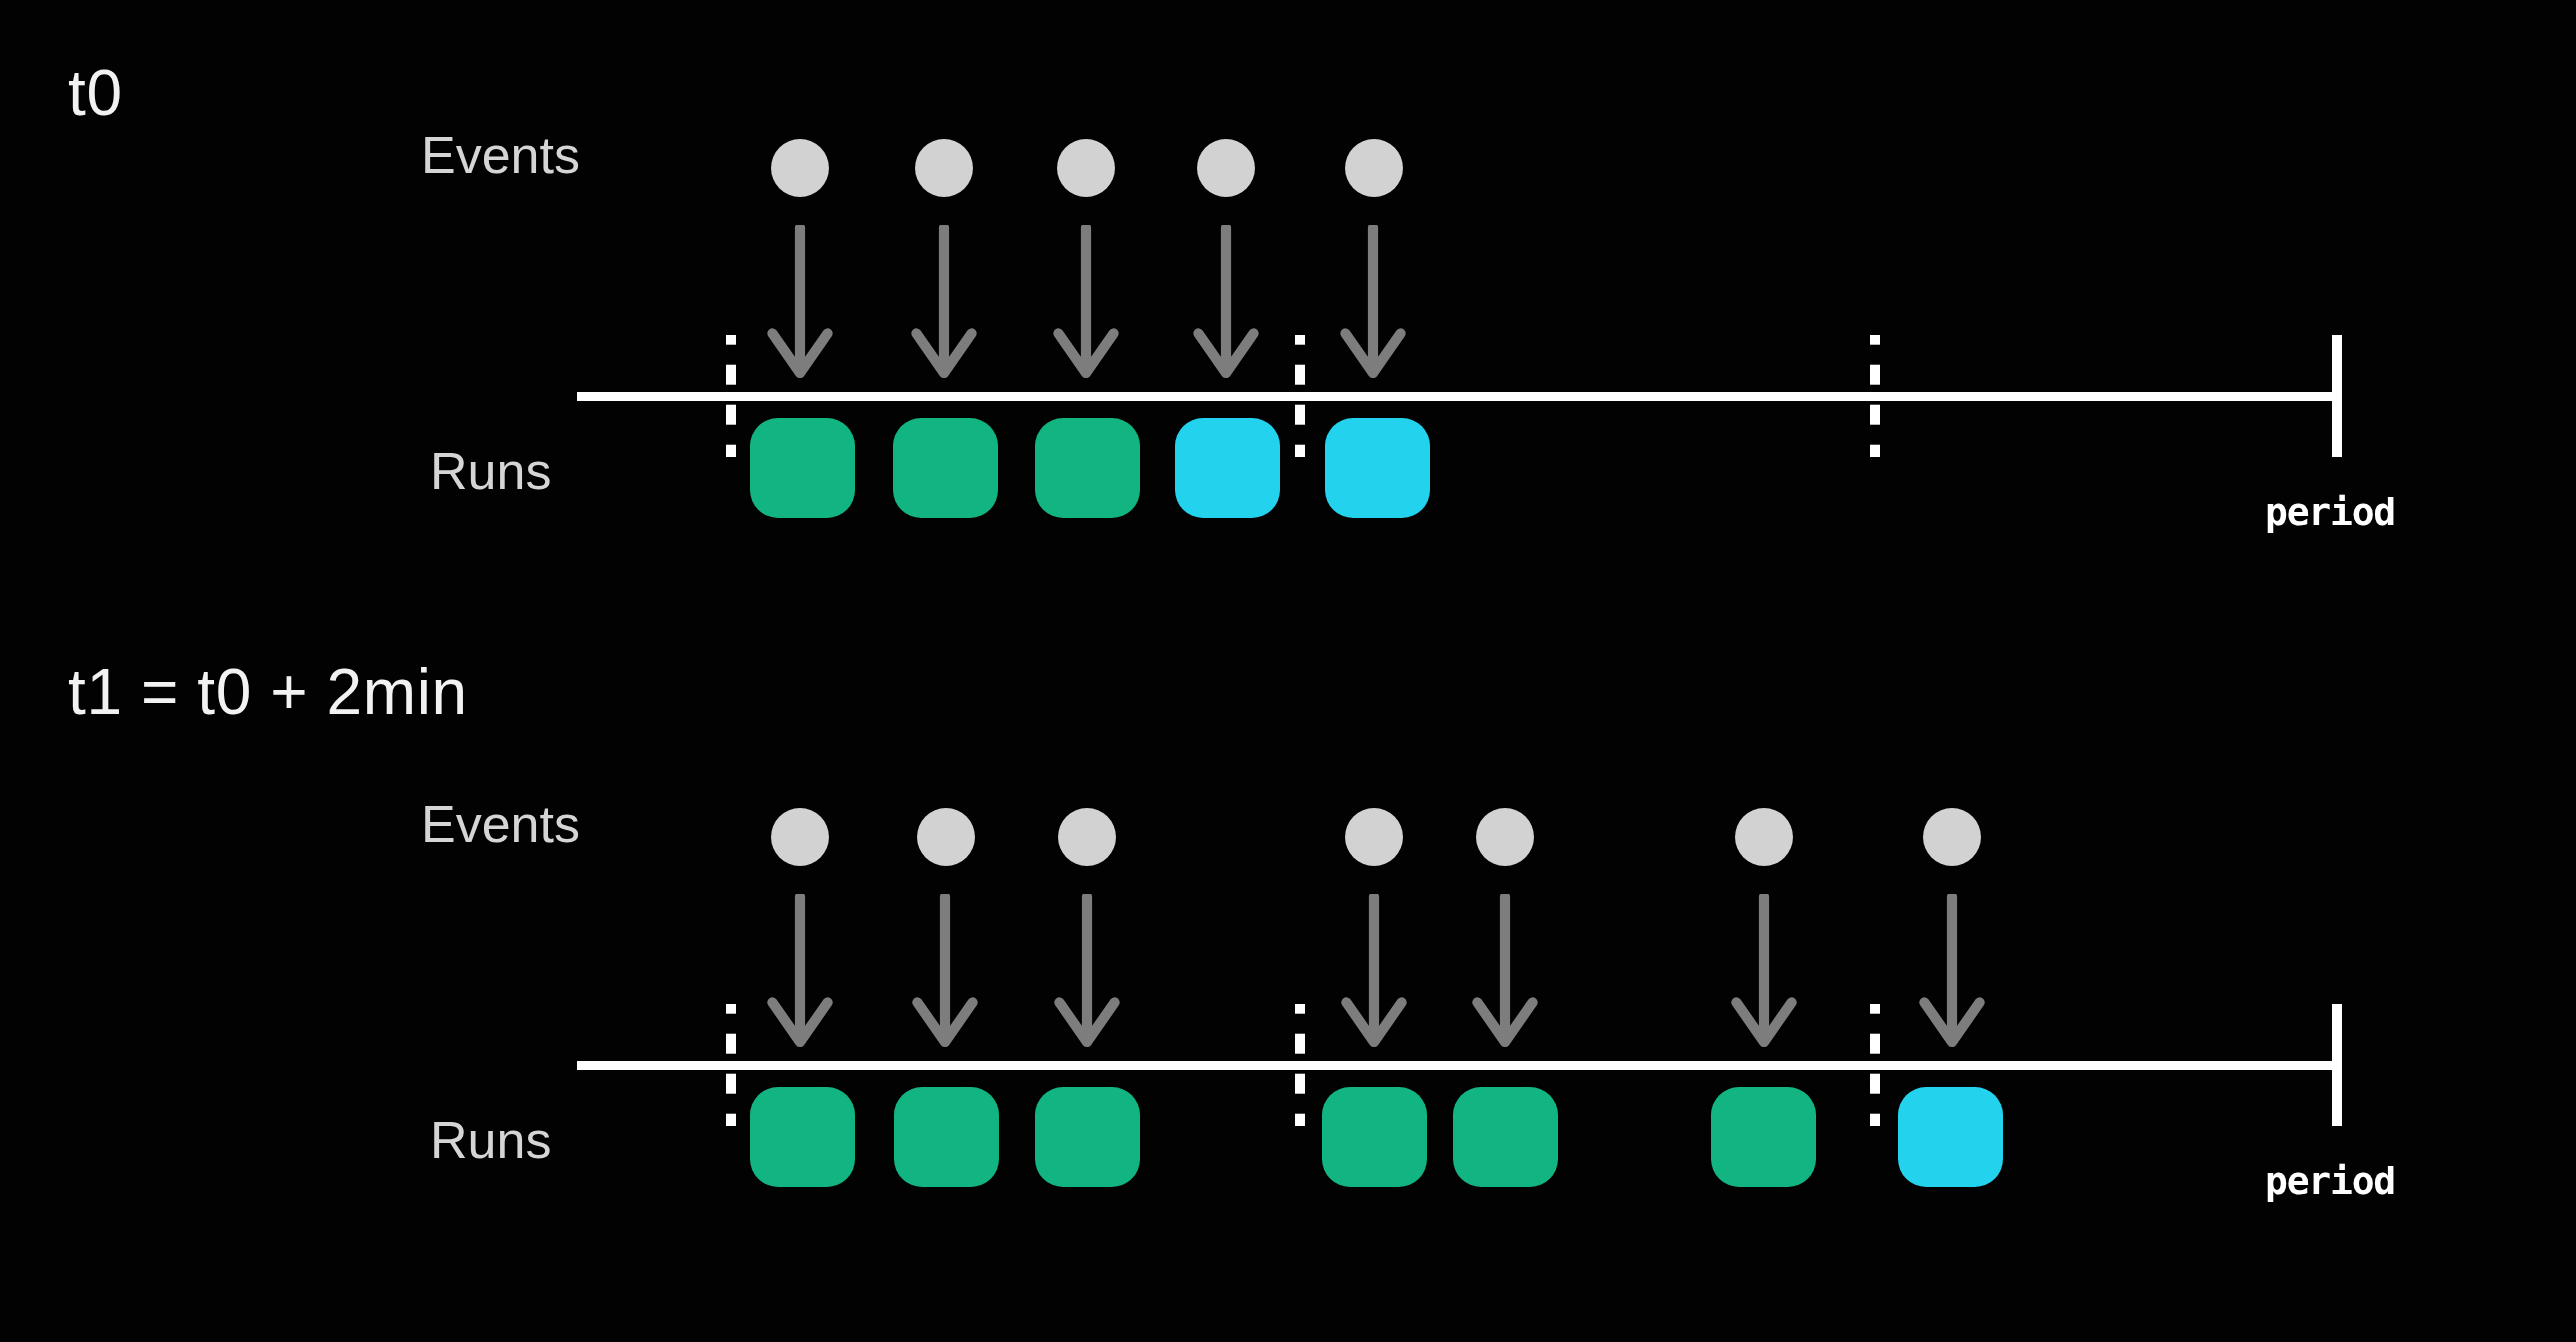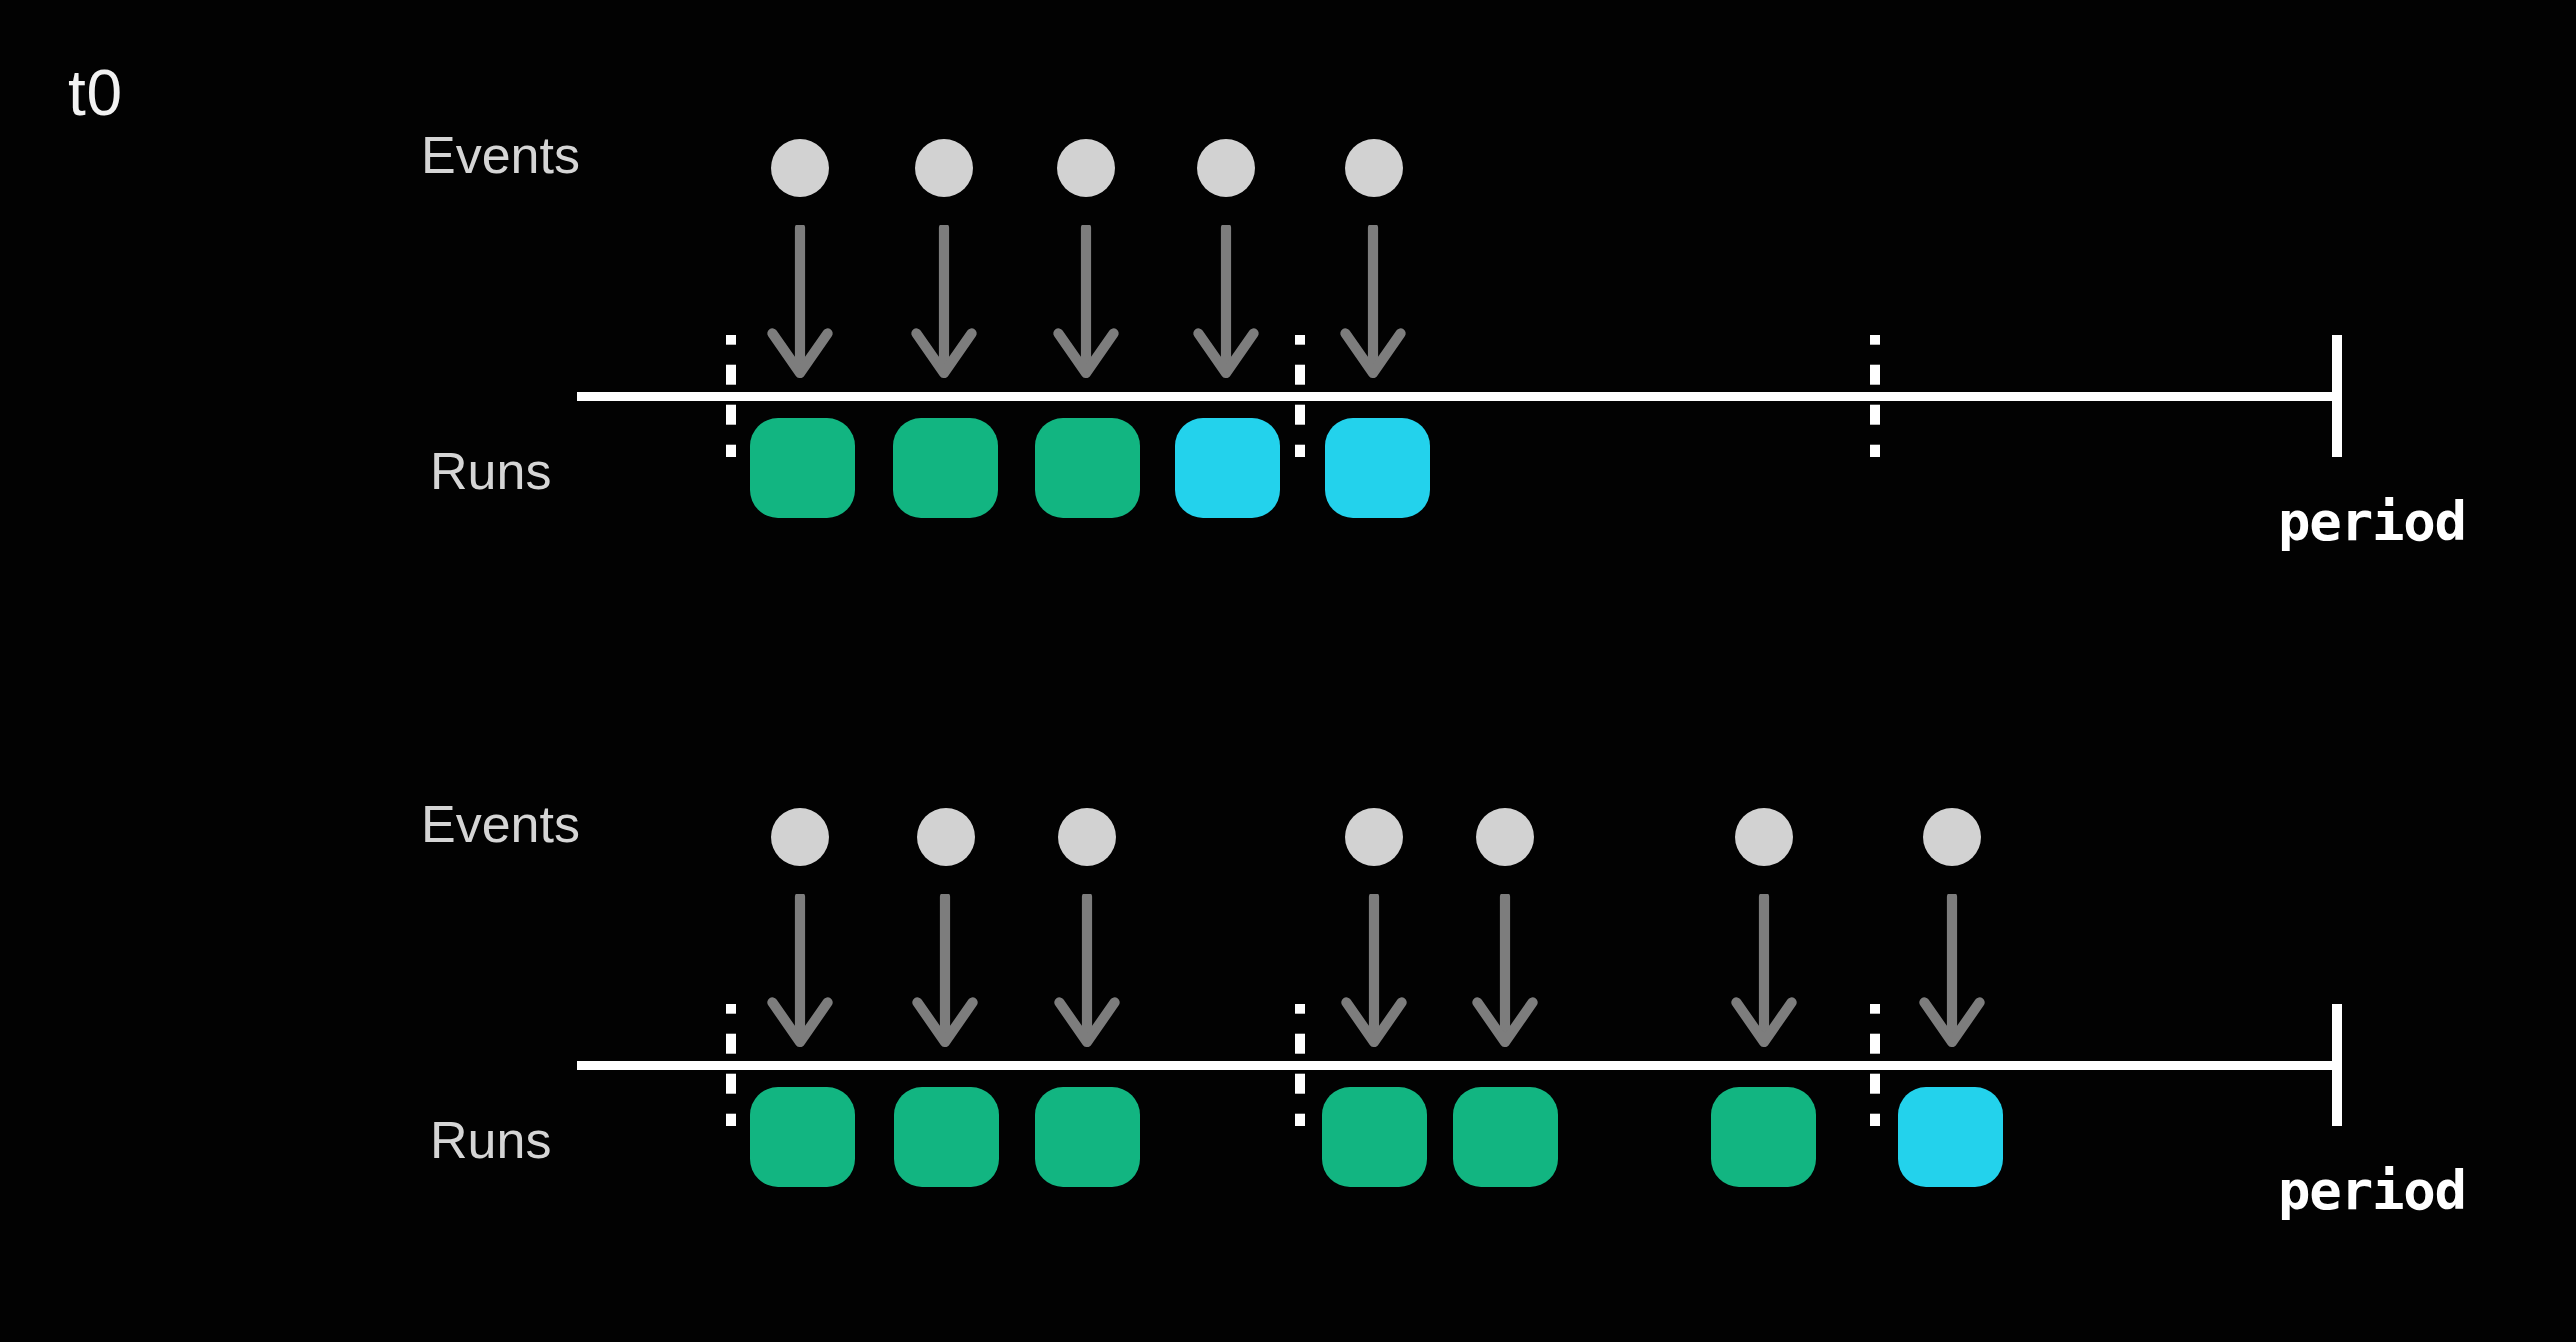--- a/index.html
+++ b/index.html
@@ -91,25 +91,24 @@
     height: 100px;
     border-radius: 28px;
   }
   .period-label {
     position: absolute;
     left: 2330px;
     top: 490px;
     transform: translateX(-50%);
     font-family: "DejaVu Sans Mono", monospace;
     font-weight: 700;
-    font-size: 54px;
+    font-size: 38px;
     letter-spacing: -1.2px;
     color: var(--period-text, #ffffff);
     white-space: nowrap;
-    margin-left: 42px;
   }
 </style>
 </head>
 <body>
 
 <div class="stage" style="--background: #020202; --axis: #ffffff; --title-text: #f2f2f2; --label-text: #d5d5d5; --period-text: #ffffff; --event-dot: #d2d2d2; --arrow: #7d7d7d; --run-green: #12b581; --run-cyan: #23d2ec;">
 
   <section class="timeline-section" id="section-0">
     <div class="section-title">t0</div>
     <div class="row-label events-label">Events</div>
@@ -146,20 +145,21 @@
       <div class="tick" style="left: 1295px;"></div>
       <div class="tick" style="left: 1870px;"></div>
       <div class="run-block" style="left: 750px; background: rgb(18, 181, 129);"></div>
       <div class="run-block" style="left: 893px; background: rgb(18, 181, 129);"></div>
       <div class="run-block" style="left: 1035px; background: rgb(18, 181, 129);"></div>
       <div class="run-block" style="left: 1175px; background: rgb(35, 210, 236);"></div>
       <div class="run-block" style="left: 1325px; background: rgb(35, 210, 236);"></div>
     </section>
 
   <section class="timeline-section" id="section-1">
+    <div class="section-title">t1 = t0 + 2min</div>
     <div class="row-label events-label">Events</div>
     <div class="row-label runs-label">Runs</div>
     <div class="baseline"></div>
     <div class="endcap"></div>
     <div class="period-label">period</div>
   <div class="event-dot" style="left: 771px;"></div>
       <svg class="event-arrow" viewBox="0 0 130 272" style="left: 761px;">
         <line x1="65" y1="4" x2="65" y2="242" stroke="#7d7d7d" stroke-width="17" stroke-linecap="round" stroke-linejoin="round"></line>
         <polyline points="19,180 65,246 111,180" fill="none" stroke="#7d7d7d" stroke-width="17" stroke-linecap="round" stroke-linejoin="round"></polyline>
       </svg>

